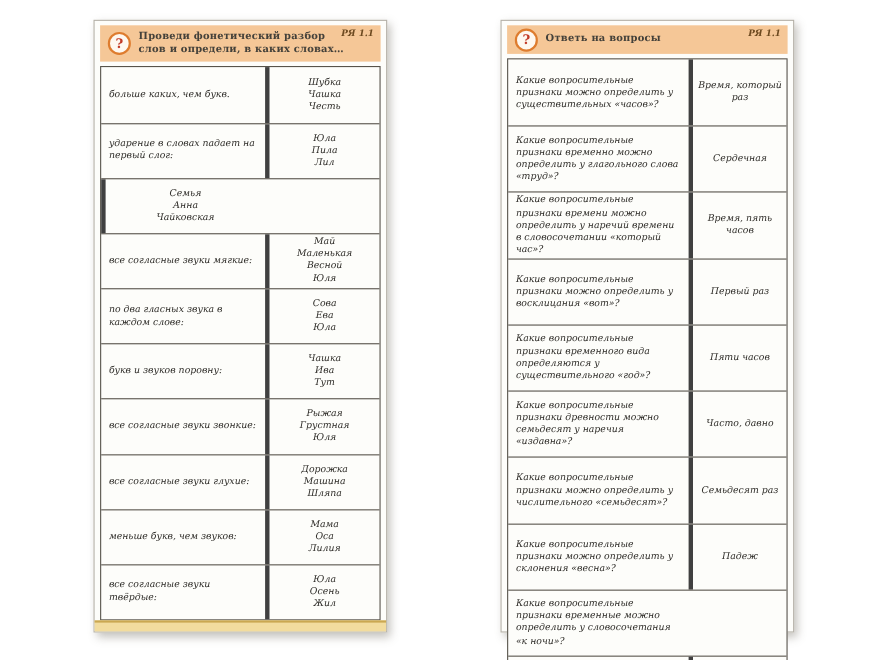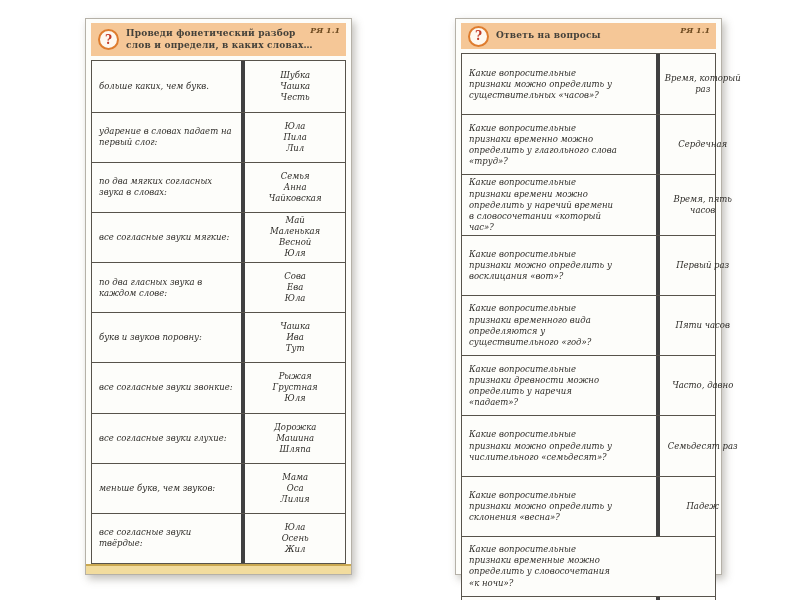--- a/index.html
+++ b/index.html
@@ -37,21 +37,21 @@
     font:bold italic 8px/1 "DejaVu Serif",serif;color:#6d4a20;
   }
   .task-table{
     flex:1;margin:4px 5px 0 5px;border:1px solid #57534b;
     display:grid;grid-template-rows:repeat(10,1fr);
     background:#fdfdfa;
   }
   .t-row{display:grid;border-top:1px solid #57534b;}
   .t-row:first-child{border-top:none;}
   .card-left .t-row{grid-template-columns:59% 41%;}
-  .card-right .t-row{grid-template-columns:65% 35%;gap:30px;}
+  .card-right .t-row{grid-template-columns:65% 35%;}
   .q-cell{
     display:flex;align-items:center;padding:2px 7px;
     font:italic 8.5px/1.3 "DejaVu Serif",serif;color:#2e2c28;
   }
   .a-cell{
     border-left:4px solid #404040;
     display:flex;flex-direction:column;align-items:center;justify-content:center;
     text-align:center;padding:2px 4px;
     font:italic 8.5px/1.3 "DejaVu Serif",serif;color:#2e2c28;
   }
@@ -83,21 +83,20 @@
       </div>
       <div class="t-row">
         <div class="q-cell">ударение в словах падает на первый слог:</div>
         <div class="a-cell">
           <span class="a-line">Юла</span>
           <span class="a-line">Пила</span>
           <span class="a-line">Лил</span>
         </div>
       </div>
       <div class="t-row">
-        <div class="q-cell">по два мягких согласных звука в словах:</div>
         <div class="a-cell">
           <span class="a-line">Семья</span>
           <span class="a-line">Анна</span>
           <span class="a-line">Чайковская</span>
         </div>
       </div>
       <div class="t-row">
         <div class="q-cell">все согласные звуки мягкие:</div>
         <div class="a-cell">
           <span class="a-line">Май</span>
@@ -192,21 +191,21 @@
           <span class="a-line">Первый раз</span>
         </div>
       </div>
       <div class="t-row">
         <div class="q-cell">Какие вопросительные признаки временного вида определяются у существительного «год»?</div>
         <div class="a-cell">
           <span class="a-line">Пяти часов</span>
         </div>
       </div>
       <div class="t-row">
-        <div class="q-cell">Какие вопросительные признаки древности можно определить у наречия «падает»?</div>
+        <div class="q-cell">Какие вопросительные признаки древности можно семьдесят у наречия «издавна»?</div>
         <div class="a-cell">
           <span class="a-line">Часто, давно</span>
         </div>
       </div>
       <div class="t-row">
         <div class="q-cell">Какие вопросительные признаки можно определить у числительного «семьдесят»?</div>
         <div class="a-cell">
           <span class="a-line">Семьдесят раз</span>
         </div>
       </div>

